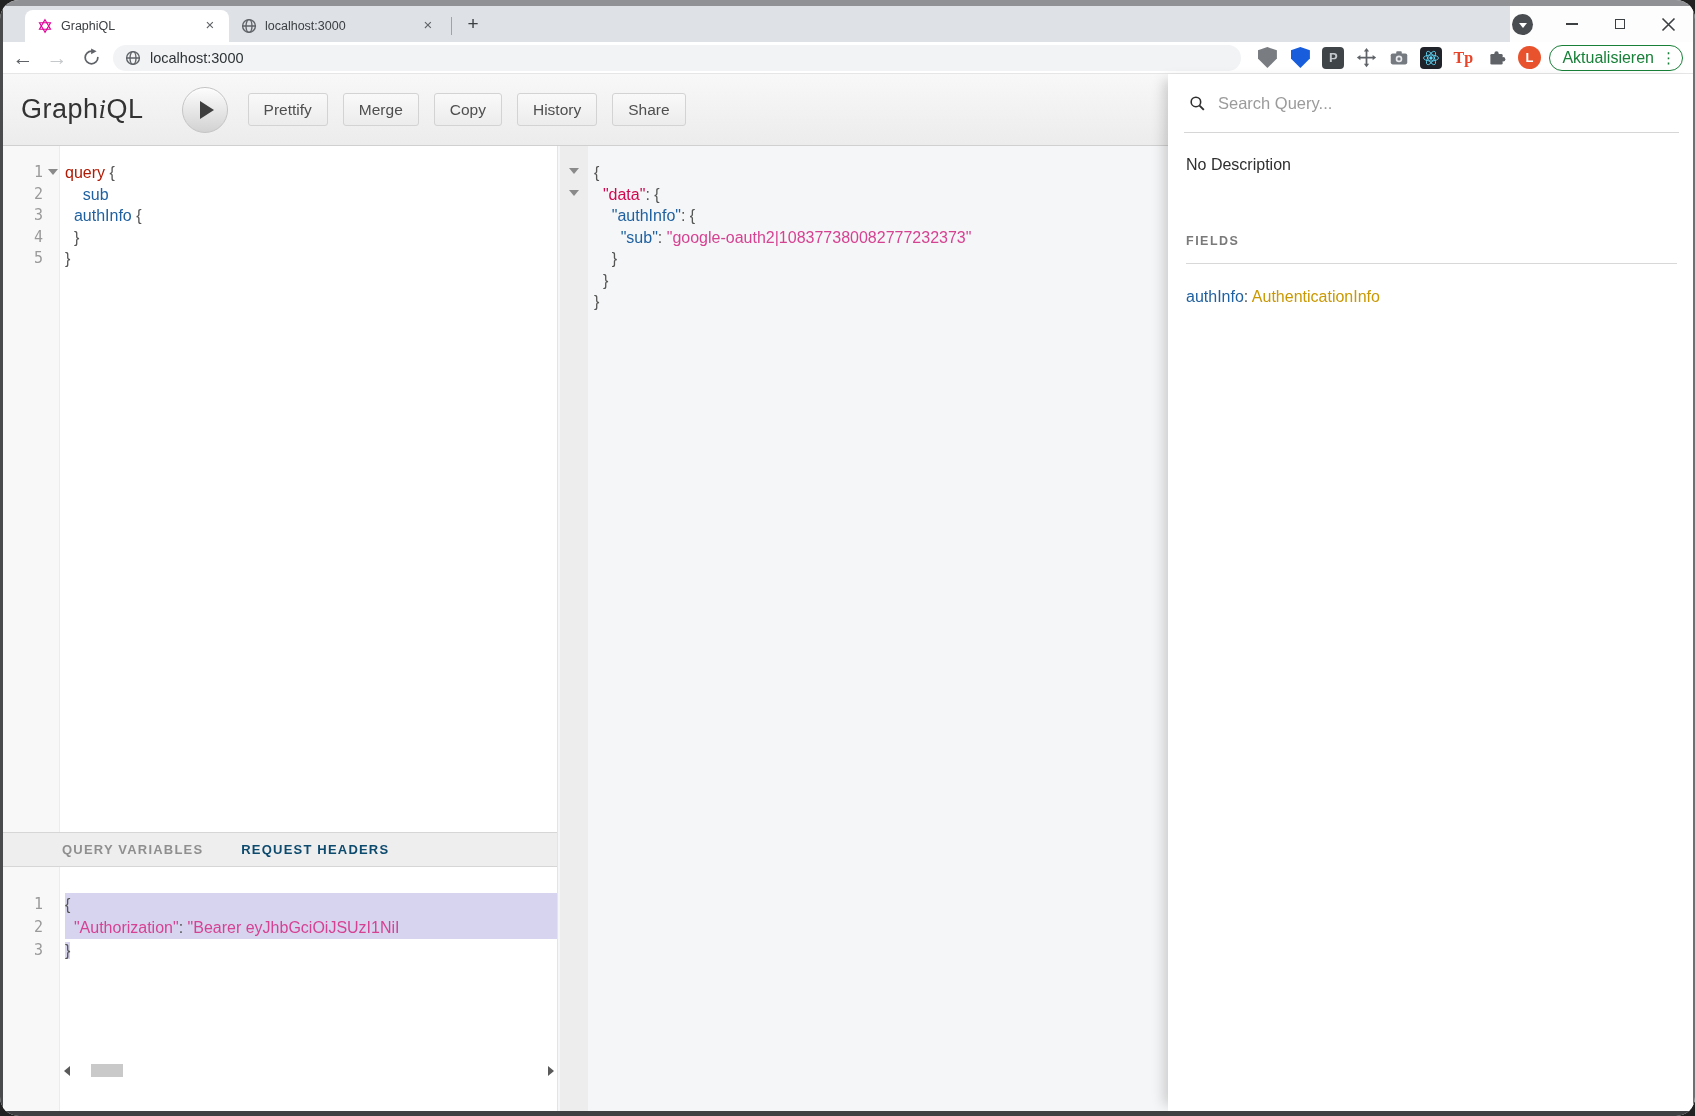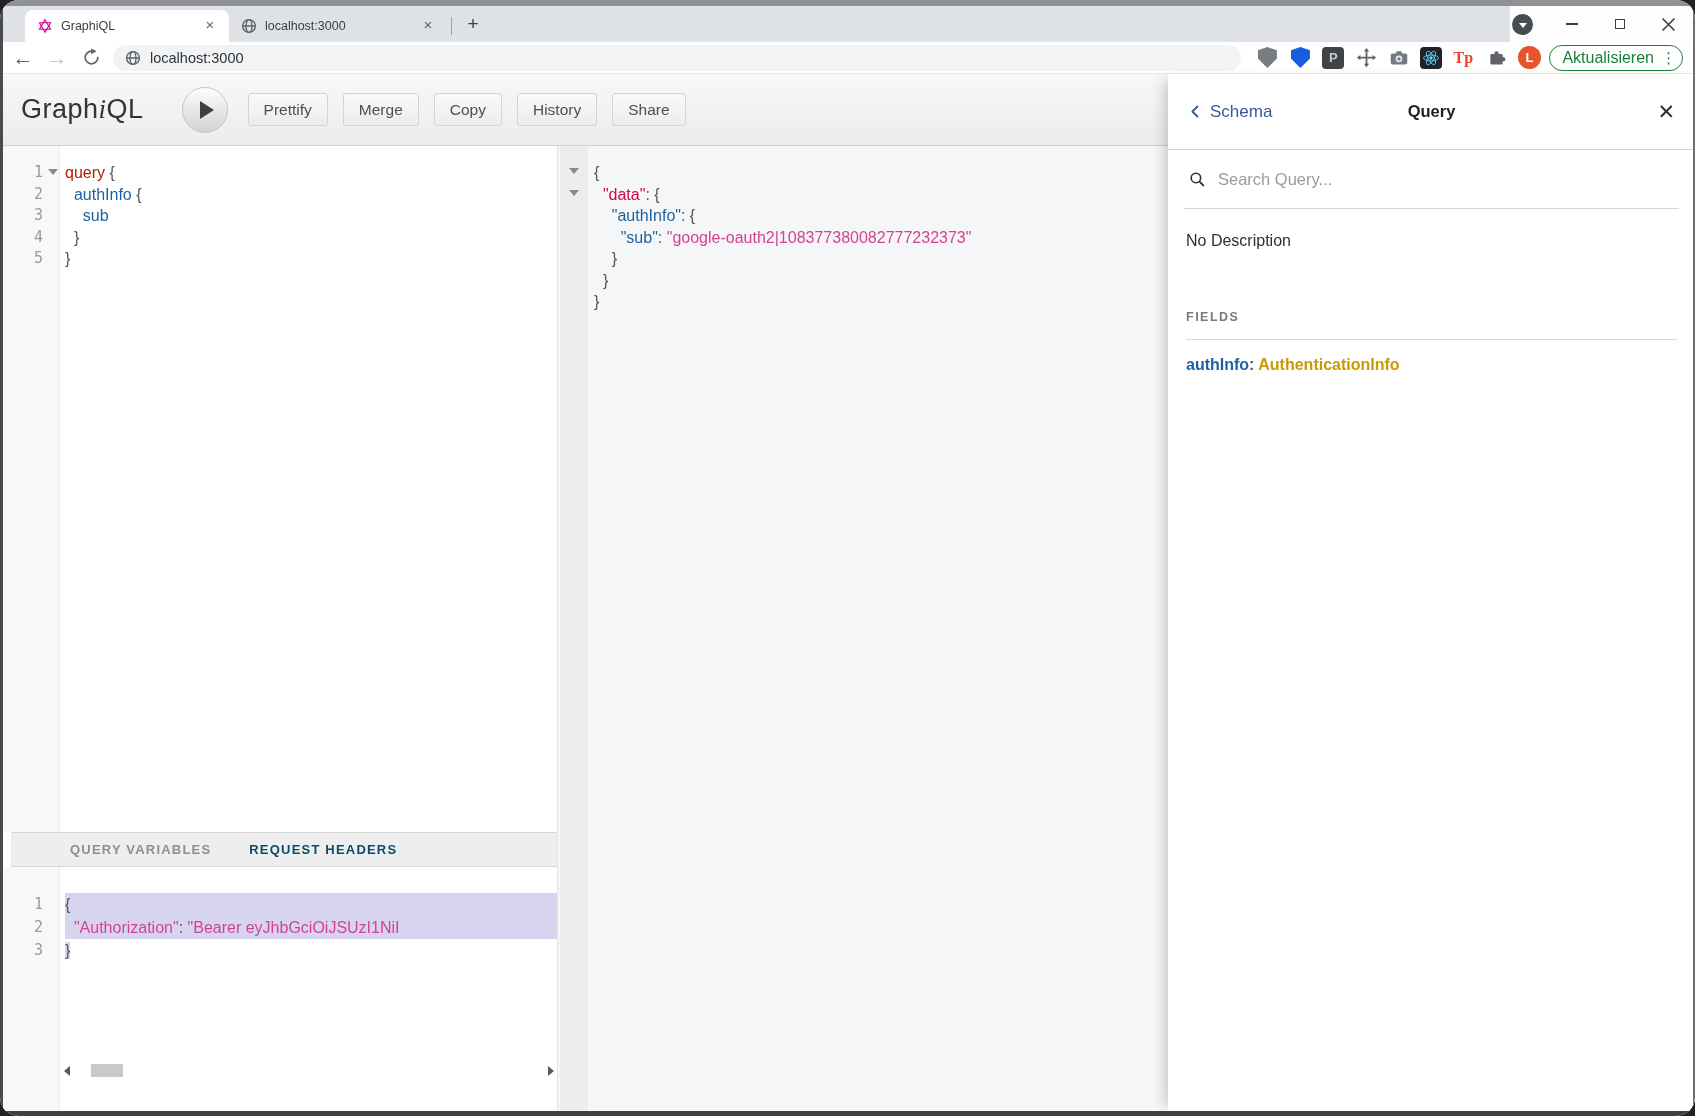--- a/index.html
+++ b/index.html
@@ -74,21 +74,21 @@
   .sel-text span{background:var(--c-selection);}
   .fold-tri{position:absolute;width:0;height:0;border-left:5px solid transparent;border-right:5px solid transparent;border-top:6px solid #8a8a8a;}
 
   
   .pane-left{position:absolute;left:3px;top:146px;width:554px;height:965px;background:#fff;}
   .q-editor{position:absolute;left:0;top:0;width:100%;height:686px;--lh:21.5px;}
   .q-gutter{position:absolute;left:0;top:0;width:57px;height:100%;background:#f8f8f8;border-right:1px solid #ececec;padding-top:16px;}
   .q-code{position:absolute;left:58px;top:0;right:0;bottom:0;padding:16px 0 0 4px;overflow:hidden;}
   .q-fold{left:45px;top:23px;}
 
-  .secondary-bar{position:absolute;left:8px;top:686px;width:100%;height:35px;background:#eee;border-top:1px solid #d6d6d6;border-bottom:1px solid #d6d6d6;display:flex;align-items:center;gap:38px;padding-left:59px;}
+  .secondary-bar{position:absolute;left:0;top:686px;width:100%;height:35px;background:#eee;border-top:1px solid #d6d6d6;border-bottom:1px solid #d6d6d6;display:flex;align-items:center;gap:38px;padding-left:59px;}
   .sec-tab{font-size:13px;font-weight:bold;letter-spacing:1.2px;}
   .sec-tab.inactive{color:#8f8f8f;}
   .sec-tab.active{color:#0c4a6e;}
 
   .h-editor{position:absolute;left:0;top:721px;width:100%;height:244px;--lh:23px;}
   .h-gutter{position:absolute;left:0;top:0;width:57px;height:100%;background:#f8f8f8;border-right:1px solid #ececec;padding-top:26px;}
   .h-code{position:absolute;left:58px;top:0;right:0;bottom:0;padding:26px 0 0 4px;overflow:hidden;}
   .hscroll{position:absolute;left:58px;top:916px;width:496px;height:17px;display:flex;align-items:center;}
   .hs-arrow{width:12px;height:13px;display:flex;align-items:center;justify-content:center;}
   .hs-arrow .l{width:0;height:0;border-top:5px solid transparent;border-bottom:5px solid transparent;border-right:6px solid #5a5a5a;}
@@ -109,21 +109,21 @@
   .doc-back{display:flex;align-items:center;gap:7px;color:var(--c-link,#3b5998);font-size:17px;z-index:2;}
   .doc-title{position:absolute;left:0;right:0;text-align:center;font-size:16.5px;font-weight:bold;color:#1f1f1f;pointer-events:none;}
   .doc-close{margin-left:auto;font-size:21px;color:#2f2f2f;z-index:2;font-weight:300;line-height:1;}
   .doc-search{height:59px;margin:0 16px;border-bottom:1px solid #d6d6d6;display:flex;align-items:center;gap:11px;padding-left:4px;}
   .doc-search input{border:none;outline:none;background:transparent;font-size:16.5px;color:#333;font-family:"Liberation Sans",sans-serif;width:320px;}
   .doc-search input::placeholder{color:#9b9b9b;}
   .doc-content{padding:0 18px;}
   .no-desc{margin-top:23px;font-size:16px;color:#2f2f2f;}
   .fields-h{margin-top:60px;font-size:12.5px;font-weight:bold;letter-spacing:1.5px;color:#7a7a7a;}
   .doc-divider{margin-top:15px;border-top:1px solid #d8d8d8;}
-  .field-row{margin-top:16px;font-size:16px;font-weight:bold;}
+  .field-row{margin-top:24px;font-size:16px;}
   .field-name{color:var(--c-property,#1f61a0);}
   .field-colon{color:#555;}
   .field-type{color:var(--c-type,#ca9800);}
   .field-desc{margin-top:25px;margin-left:8px;font-size:16px;color:#666;}
 </style>
 </head>
 <body>
 
 <div class="window">
 
@@ -267,22 +267,22 @@
       <div class="q-gutter">
           <div class="cm-gutter-num">1</div>
           <div class="cm-gutter-num">2</div>
           <div class="cm-gutter-num">3</div>
           <div class="cm-gutter-num">4</div>
           <div class="cm-gutter-num">5</div>
         </div>
       <span class="fold-tri q-fold"></span>
       <div class="q-code">
           <div class="cm-line"><span class="tok-kw">query</span><span class="tok-p"> {</span></div>
+          <div class="cm-line"><span>    </span><span class="tok-prop">sub</span></div>
           <div class="cm-line"><span>  </span><span class="tok-prop">authInfo</span><span class="tok-p"> {</span></div>
-          <div class="cm-line"><span>    </span><span class="tok-prop">sub</span></div>
           <div class="cm-line"><span class="tok-p">  }</span></div>
           <div class="cm-line"><span class="tok-p">}</span></div>
         </div>
     </div>
 
     <div class="secondary-bar">
       <span class="sec-tab inactive">QUERY VARIABLES</span>
       <span class="sec-tab active">REQUEST HEADERS</span>
     </div>
 
@@ -322,30 +322,20 @@
         <div class="cm-line"><span>  </span><span class="tok-def">"data"</span><span class="tok-p">: {</span></div>
         <div class="cm-line"><span>    </span><span class="tok-prop">"authInfo"</span><span class="tok-p">: {</span></div>
         <div class="cm-line"><span>      </span><span class="tok-prop">"sub"</span><span class="tok-p">: </span><span class="tok-str">"google-oauth2|108377380082777232373"</span></div>
         <div class="cm-line"><span class="tok-p">    }</span></div>
         <div class="cm-line"><span class="tok-p">  }</span></div>
         <div class="cm-line"><span class="tok-p">}</span></div>
       </div>
   </div>
 
   <div class="doc-pane">
-    <div class="doc-header">
-      <span class="doc-back">
-        <svg width="15" height="17" viewBox="0 0 24 24">
-            <path d="M15 4 L7 12 L15 20" fill="none" stroke="#3B5998" stroke-width="3" stroke-linecap="round" stroke-linejoin="round"></path>
-          </svg>
-        <span>Schema</span>
-      </span>
-      <span class="doc-title">Query</span>
-      <span class="doc-close">✕</span>
-    </div>
     <div class="doc-search">
       <span style="display:flex">
         <svg width="19" height="19" viewBox="0 0 24 24">
             <circle cx="10" cy="10" r="6" fill="none" stroke="#2f2f2f" stroke-width="2"></circle>
             <line x1="14.6" y1="14.6" x2="20" y2="20" stroke="#2f2f2f" stroke-width="2.4"></line>
           </svg>
       </span>
       <input type="text" placeholder="Search Query..." style="">
     </div>
     <div class="doc-content">

